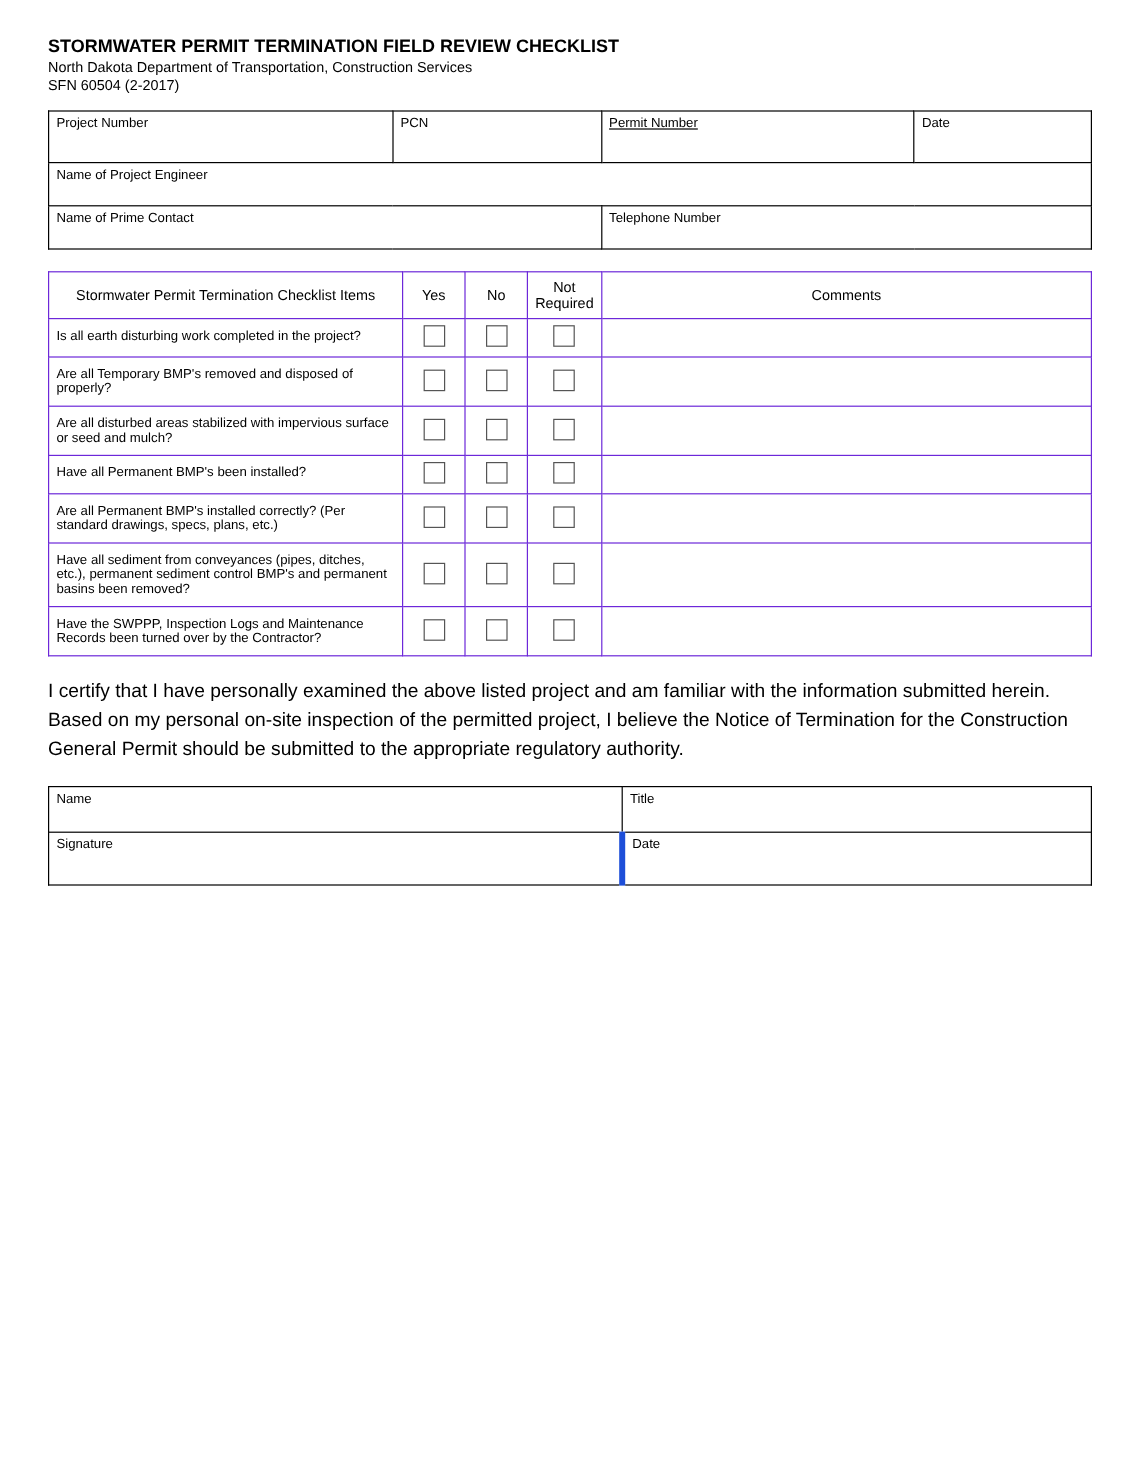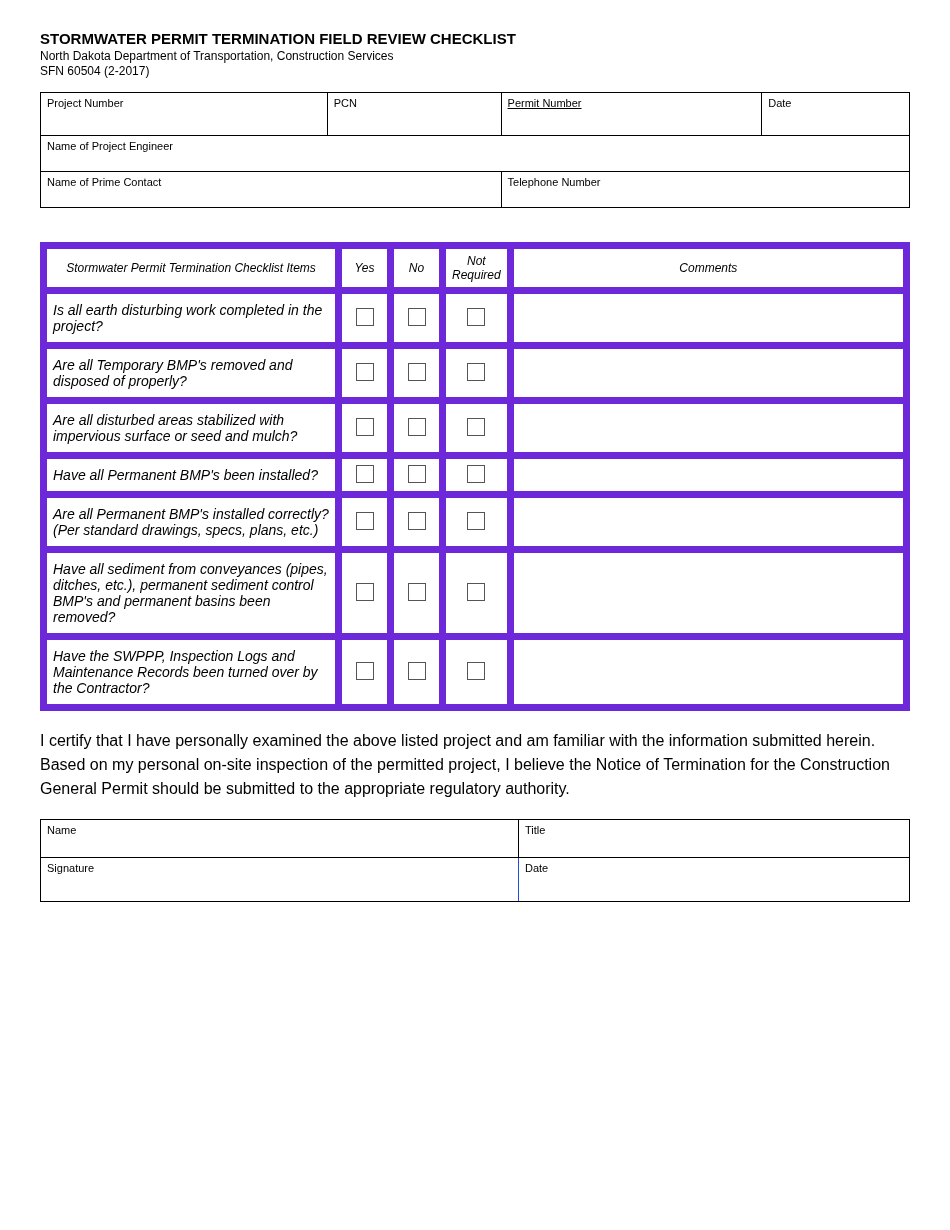--- a/index.html
+++ b/index.html
@@ -23,63 +23,62 @@
     }
     .page-form-num {
       font-size: 12px;
       margin-bottom: 14px;
     }
 
     
     .info-table {
       width: 100%;
       border-collapse: collapse;
-      margin-bottom: 34px;
+      margin-bottom: 18px;
     }
     .info-table td {
       border: 1px solid #000;
       padding: 4px 6px;
       vertical-align: top;
     }
     .info-table .label-cell {
       font-size: 11px;
     }
 
     
     .checklist-table {
       width: 100%;
       border-collapse: collapse;
       margin-bottom: 18px;
     }
     .checklist-table th, .checklist-table td {
-      border: 7px solid #6d28d9;
+      border: 1px solid #6d28d9;
       padding: 5px 6px;
       vertical-align: middle;
-      font-style: italic;
     }
     .checklist-table thead th {
       text-align: center;
       font-size: 12px;
       font-weight: normal;
     }
     .checklist-table thead th.item-col {
       text-align: center;
       width: 295px;
     }
     .checklist-table thead th.yes-col,
     .checklist-table thead th.no-col,
     .checklist-table thead th.notrequired-col {
       width: 52px;
       text-align: center;
     }
     .checklist-table thead th.comments-col {
       text-align: center;
     }
     .checklist-table tbody td.item-text {
-      font-size: 14px;
+      font-size: 11px;
       vertical-align: top;
       padding: 8px 6px;
     }
     .checklist-table tbody td.checkbox-cell {
       text-align: center;
       vertical-align: middle;
     }
     .checkbox-box {
       display: inline-block;
       width: 18px;
@@ -224,21 +223,21 @@
   <tbody>
     <tr>
       <td style="width:55%; border-right:1px solid #000; height:38px;">
         <div class="sig-label">Name</div>
       </td>
       <td style="width:45%; height:38px;">
         <div class="sig-label">Title</div>
       </td>
     </tr>
     <tr>
-      <td style="border-right:1px solid #1d4ed8; height:44px;">
+      <td style="border-right:5px solid #1d4ed8; height:44px;">
         <div class="sig-label">Signature</div>
       </td>
       <td style="height:44px;">
         <div class="sig-label">Date</div>
       </td>
     </tr>
   </tbody>
 </table>
 
 </body></html>

